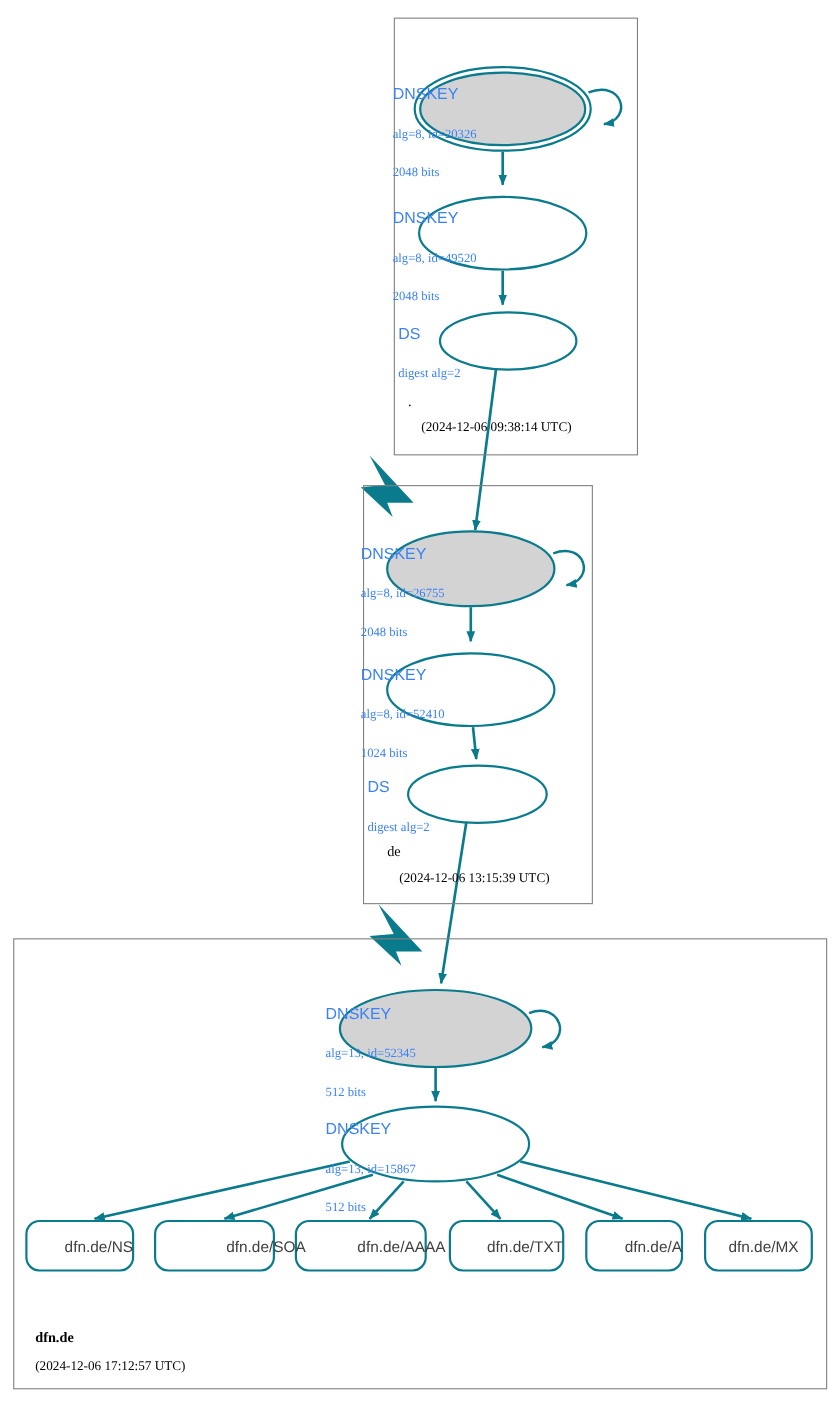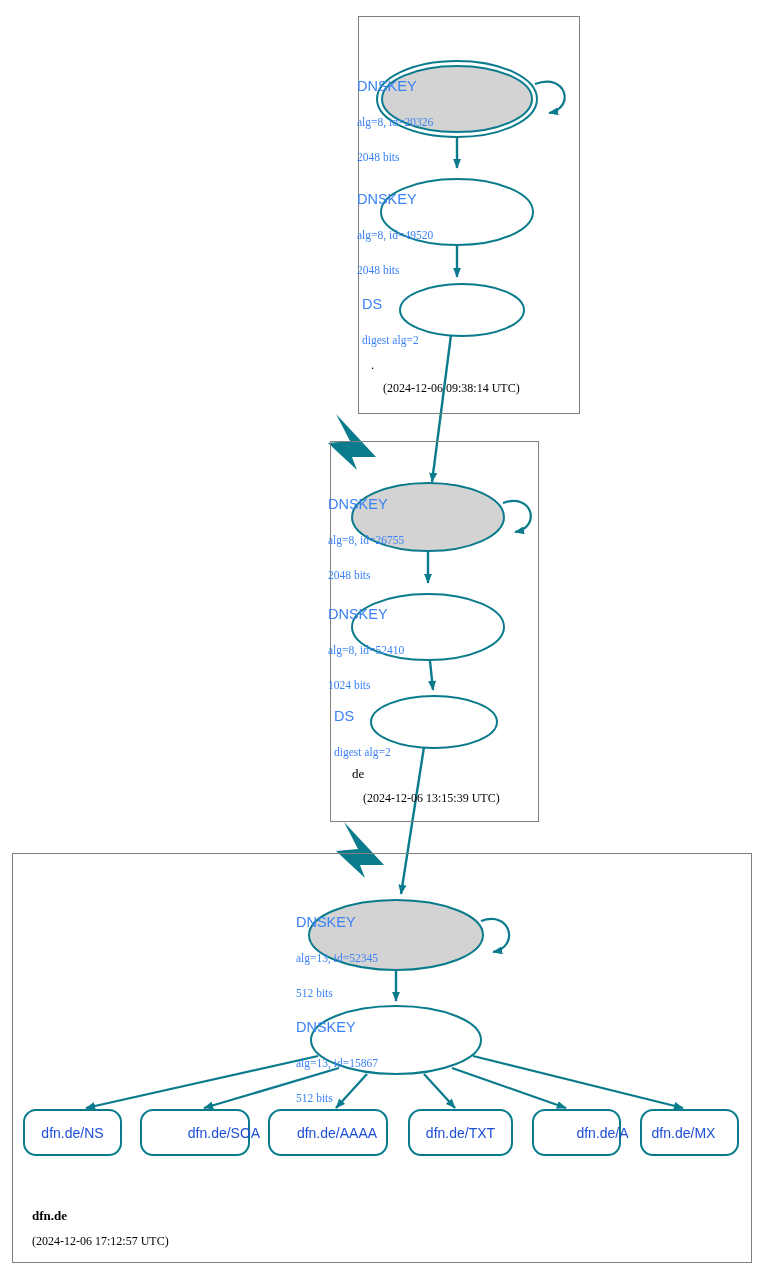--- a/index.html
+++ b/index.html
@@ -57,24 +57,24 @@
     line-height: 17px;
   }
   .node-sub {
     font-family: "Liberation Serif", serif;
     font-size: 11.5px;
     line-height: 13.5px;
     margin-top: 21px;
   }
   .rr-text {
     position: absolute;
-    text-align: center;
+    text-align: right;
     font-family: "Liberation Sans", sans-serif;
     font-size: 14px;
-    color: #1d4ed8;
+    color: #404040;
     white-space: nowrap;
   }
 </style>
 </head>
 <body>
 
 <div id="canvas">
 
   <svg id="svg-layer" viewBox="0 0 764 1278">
     <defs>
@@ -204,16 +204,16 @@
   <div class="node-text" style="left:296px; top:1019px; width:200px;">
     <div class="node-title">DNSKEY</div>
     <div class="node-sub">alg=13, id=15867</div>
     <div class="node-sub">512 bits</div>
   </div>
 
   <div class="rr-text" style="left:24px; top:1125px; width:97px;">dfn.de/NS</div>
   <div class="rr-text" style="left:141px; top:1125px; width:108px;padding-left:29px;">dfn.de/SOA</div>
   <div class="rr-text" style="left:269px; top:1125px; width:136px;">dfn.de/AAAA</div>
   <div class="rr-text" style="left:409px; top:1125px; width:103px;">dfn.de/TXT</div>
-  <div class="rr-text" style="left:533px; top:1125px; width:87px;padding-left:26px;">dfn.de/A</div>
+  <div class="rr-text" style="left:533px; top:1125px; width:87px;">dfn.de/A</div>
   <div class="rr-text" style="left:641px; top:1125px; width:85px;">dfn.de/MX</div>
 
 </div>
 
 </body></html>

